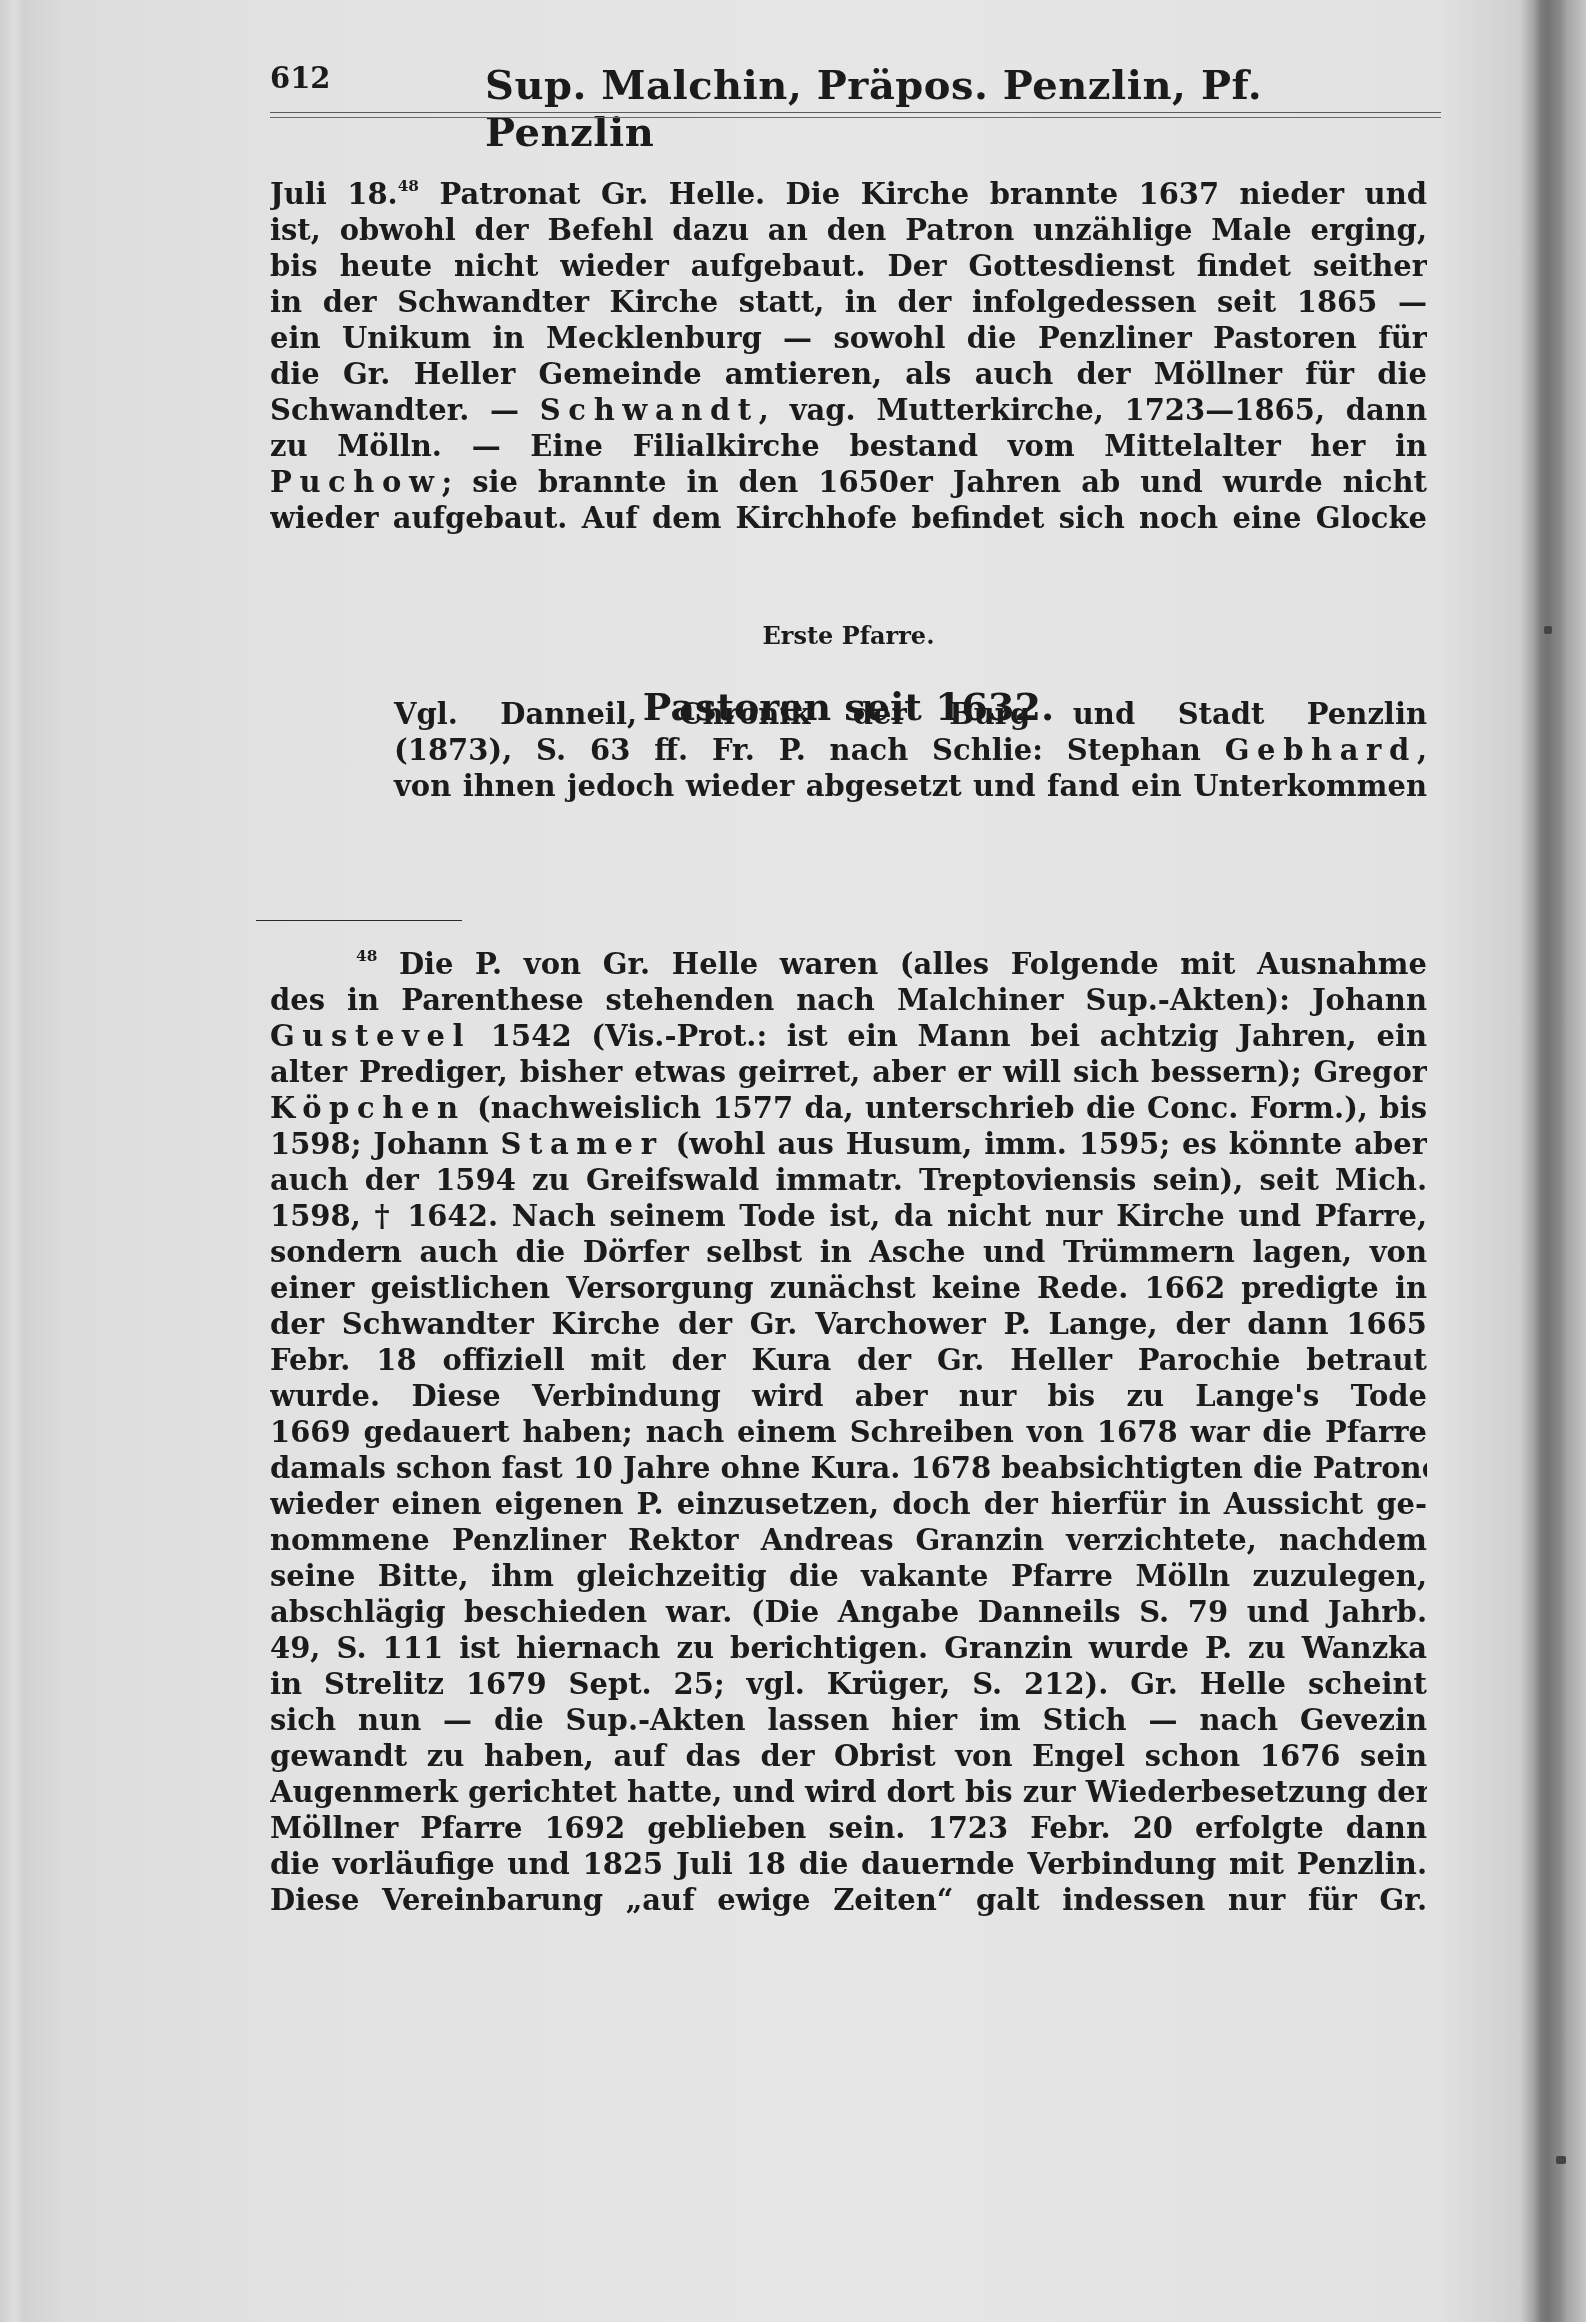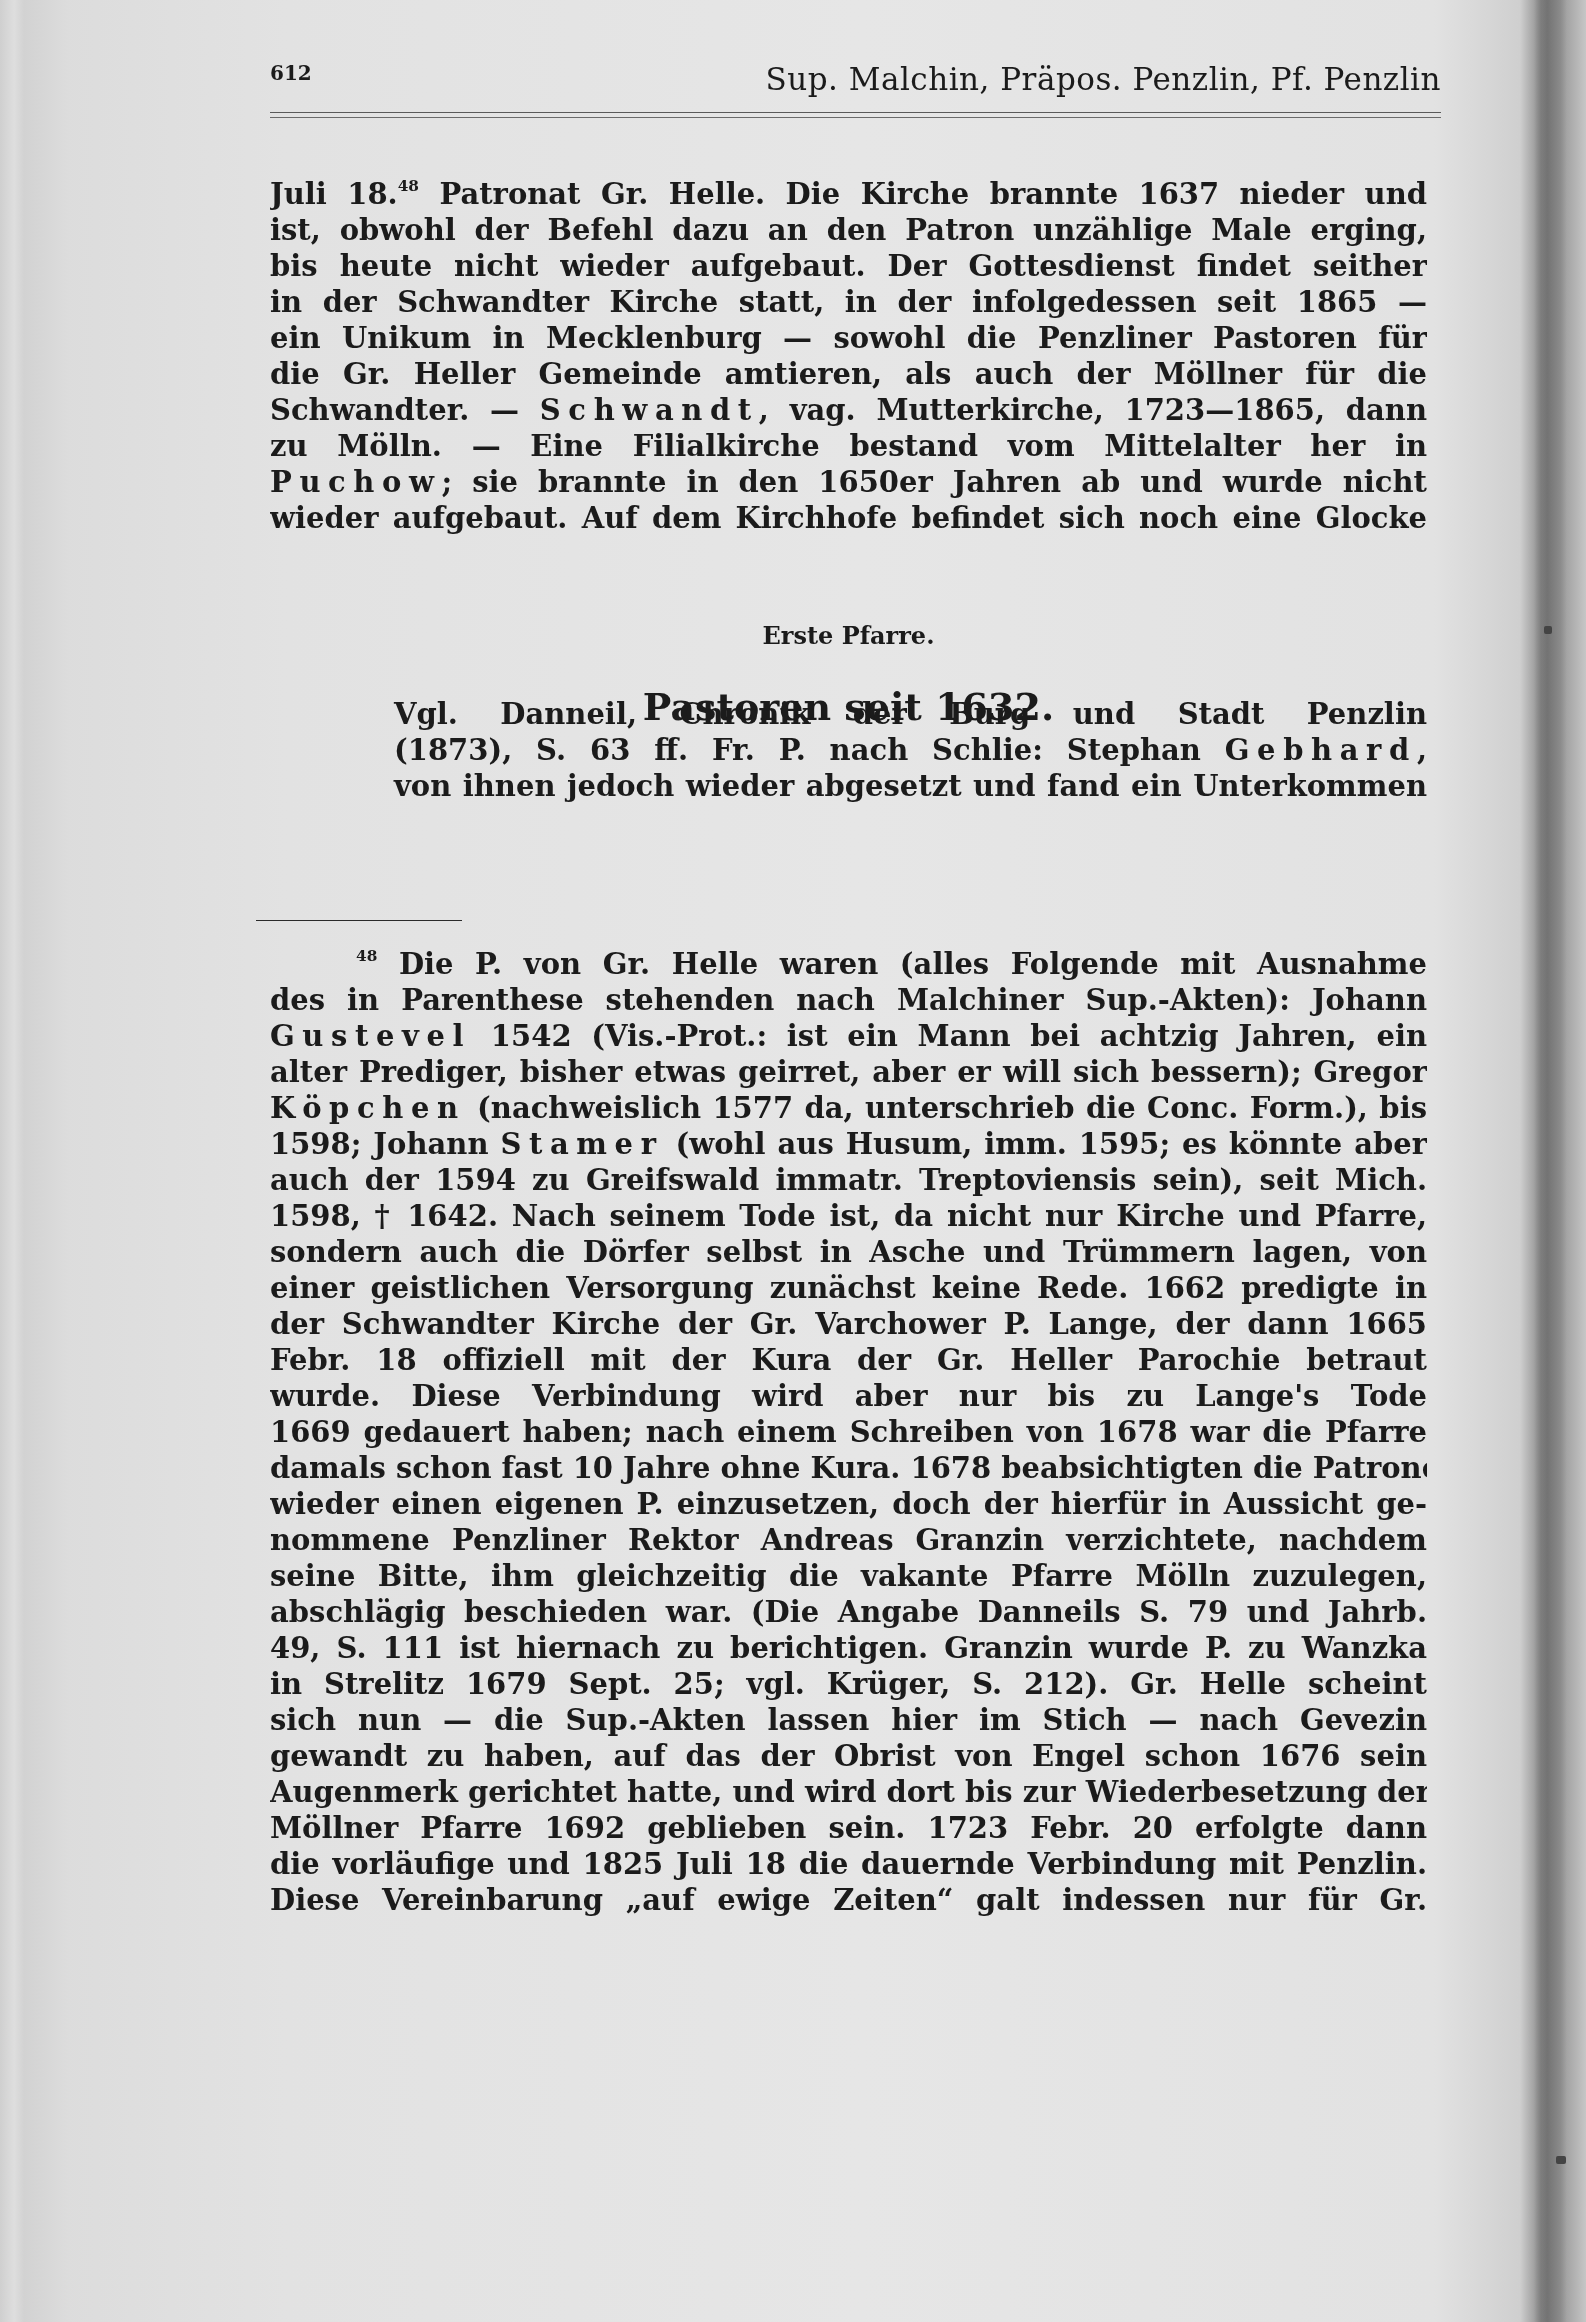--- a/index.html
+++ b/index.html
@@ -22,25 +22,25 @@
     }
     .text {
       font-family: "DejaVu Serif", "Liberation Serif", serif;
       color: #1b1b1b;
     }
     .header {
       position: absolute; left: 270px; top: 57px; width: 1171px; height: 48px;
     }
     .page-number {
       position: absolute; left: 0; top: 3.8px;
-      font-size: 20px; font-weight: bold;
+      font-size: 29px; font-weight: bold;
     }
     .running-title {
       position: absolute; left: 215px; top: 3.8px; width: 956px;
-      font-size: 31px; font-weight: normal; letter-spacing: 0.5px; text-align: right;
+      font-size: 40px; font-weight: bold; letter-spacing: 0.5px;
     }
     .header-rule {
       position: absolute; left: 270px; top: 112px; width: 1171px; height: 3.8px;
       border-top: 1.9px solid #5a5a5a; border-bottom: 1px solid #6a6a6a;
     }
     .block {
       position: absolute; left: 270px; width: 1157px;
       font-size: 29px; line-height: 36px;
       text-align: justify; font-weight: bold;
     }

